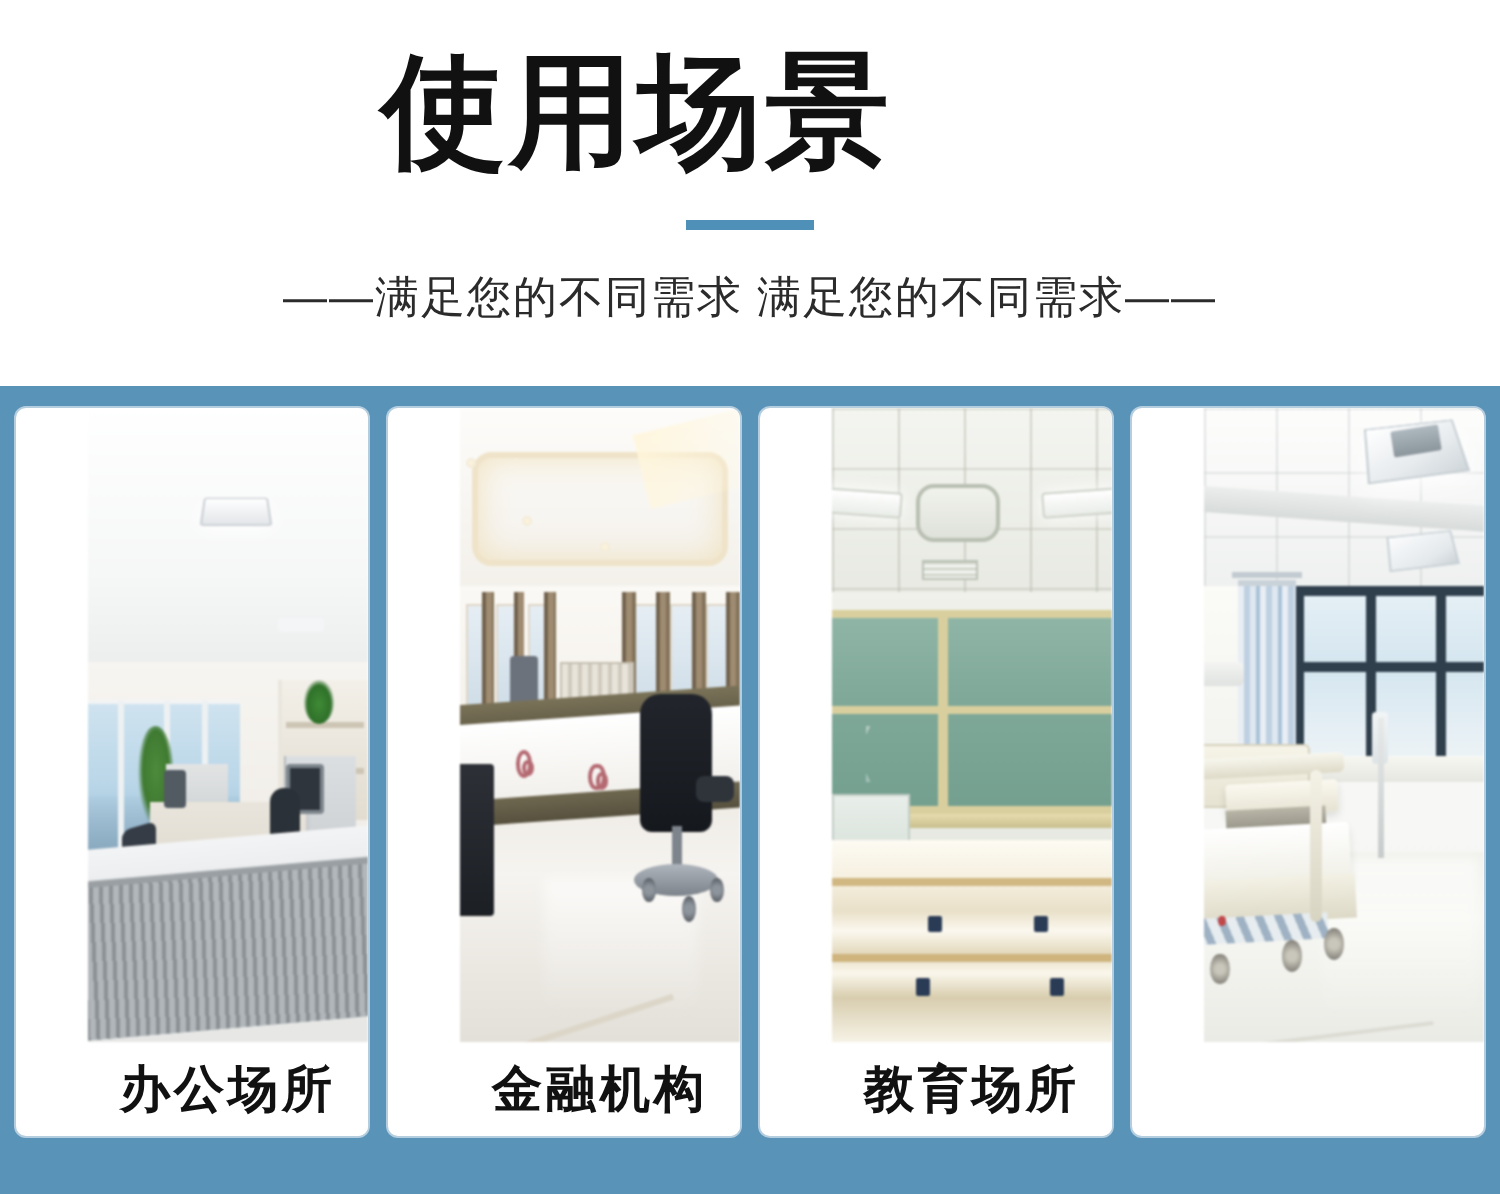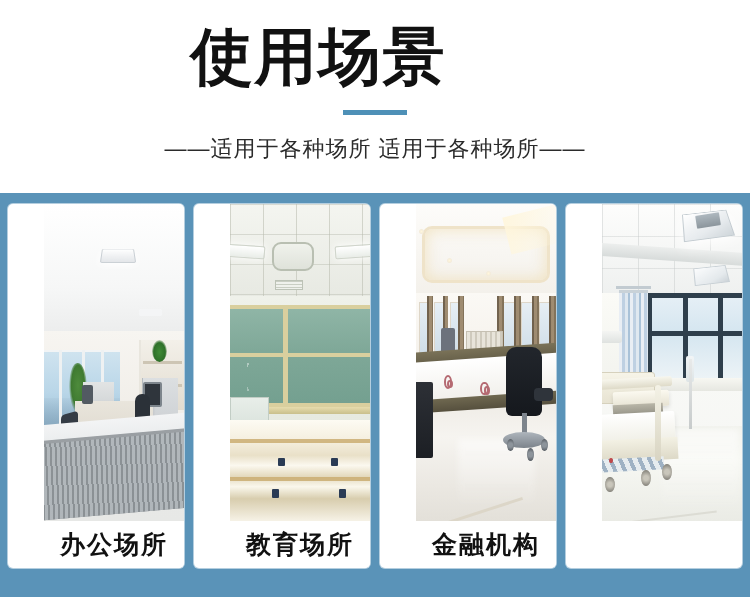--- a/index.html
+++ b/index.html
@@ -530,21 +530,21 @@
   .blur { filter: blur(0.5px); }
 </style>
 </head>
 <body>
 
 <div class="page">
 
   <div class="header">
     <div class="page-title">使用场景</div>
     <div class="accent-bar"></div>
-    <div class="page-subtitle">——适用于各种场所 适用于各种场所——</div>
+    <div class="page-subtitle">——满足您的不同需求 满足您的不同需求——</div>
   </div>
 
   <div class="band">
     <div class="cards">
 
       <div class="card">
         <div class="card-photo p1 blur">
           <div class="ceiling"></div>
           <div class="panel-light"></div>
           <div class="panel-light2"></div>
@@ -566,48 +566,20 @@
           <div class="monitor2"></div>
           <div class="chair"></div>
           <div class="chair-base"></div>
           <div class="chair2"></div>
           <div class="floor"></div>
           <div class="counter">
             <div class="counter-lines"></div>
           </div>
         </div>
         <div class="card-label">办公场所</div>
-      </div>
-
-      <div class="card">
-        <div class="card-photo p2 blur">
-          <div class="ceil"></div>
-          <div class="ceil-grid"></div>
-          <div class="tube t1"></div>
-          <div class="tube t2"></div>
-          <div class="ac"></div>
-          <div class="vent"></div>
-          <div class="wall"></div>
-          <div class="board"></div>
-          <div class="board-rail"></div>
-          <div class="board-split"></div>
-          <div class="chalk"></div>
-          <div class="board-ledge"></div>
-          <div class="podium"></div>
-          <div class="podium-leg pl1"></div>
-          <div class="podium-leg pl2"></div>
-          <div class="desks"></div>
-          <div class="desk-edge de1"></div>
-          <div class="desk-edge de2"></div>
-          <div class="clip c1"></div>
-          <div class="clip c2"></div>
-          <div class="clip c3"></div>
-          <div class="clip c4"></div>
-        </div>
-        <div class="card-label">教育场所</div>
       </div>
 
       <div class="card">
         <div class="card-photo p3 blur">
           <div class="ceil"></div>
           <div class="cove"></div>
           <div class="cove2"></div>
           <div class="dl d1"></div>
           <div class="dl d2"></div>
           <div class="dl d3"></div>
@@ -641,20 +613,48 @@
           <div class="chair-post"></div>
           <div class="chair-star"></div>
           <div class="caster ca1"></div>
           <div class="caster ca2"></div>
           <div class="caster ca3"></div>
         </div>
         <div class="card-label">金融机构</div>
       </div>
 
       <div class="card">
+        <div class="card-photo p2 blur">
+          <div class="ceil"></div>
+          <div class="ceil-grid"></div>
+          <div class="tube t1"></div>
+          <div class="tube t2"></div>
+          <div class="ac"></div>
+          <div class="vent"></div>
+          <div class="wall"></div>
+          <div class="board"></div>
+          <div class="board-rail"></div>
+          <div class="board-split"></div>
+          <div class="chalk"></div>
+          <div class="board-ledge"></div>
+          <div class="podium"></div>
+          <div class="podium-leg pl1"></div>
+          <div class="podium-leg pl2"></div>
+          <div class="desks"></div>
+          <div class="desk-edge de1"></div>
+          <div class="desk-edge de2"></div>
+          <div class="clip c1"></div>
+          <div class="clip c2"></div>
+          <div class="clip c3"></div>
+          <div class="clip c4"></div>
+        </div>
+        <div class="card-label">教育场所</div>
+      </div>
+
+      <div class="card">
         <div class="card-photo p4 blur">
           <div class="ceil"></div>
           <div class="ceil-grid"></div>
           <div class="beam"></div>
           <div class="light-angled"></div>
           <div class="lamp-inner"></div>
           <div class="light-angled2"></div>
           <div class="wall"></div>
           <div class="window"></div>
           <div class="wframe-h wfh1"></div>

